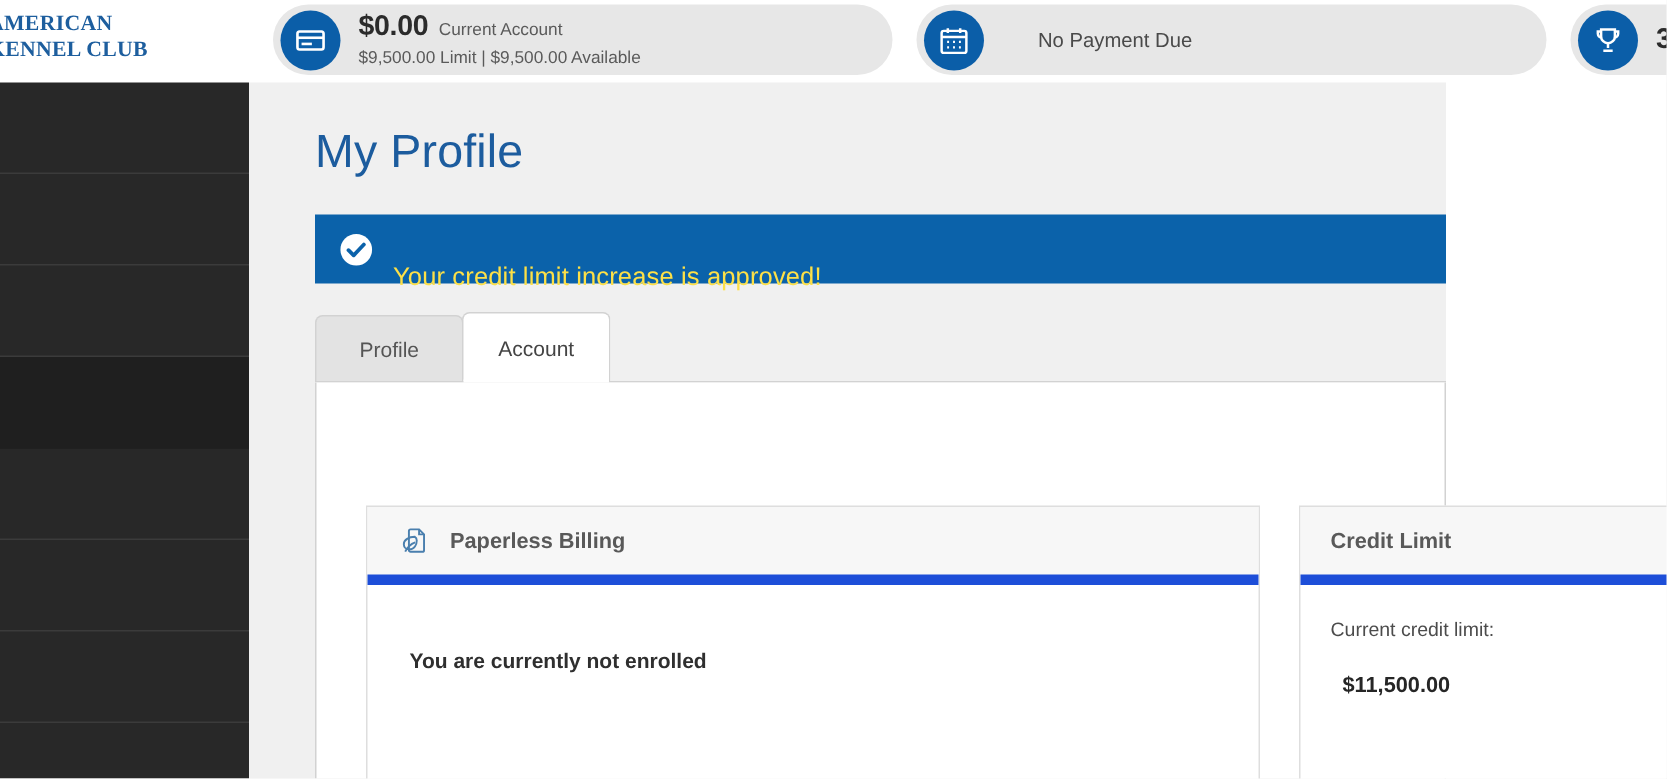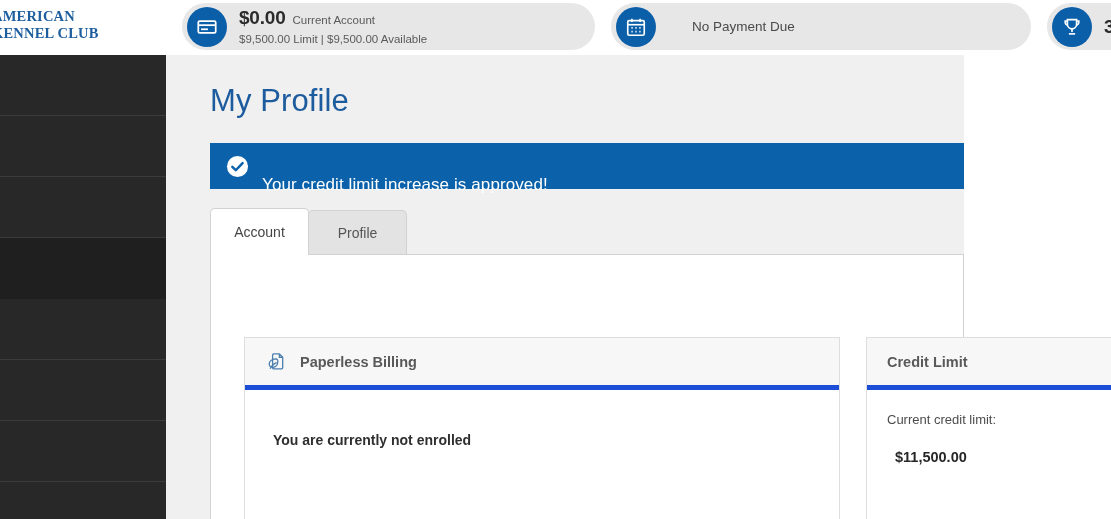--- a/index.html
+++ b/index.html
@@ -186,21 +186,21 @@
     align-items: center;
     padding-left: 16px;
     box-sizing: border-box;
   }
   .alert-check {
     width: 23px; height: 23px;
     flex: 0 0 auto;
     margin-right: 13px;
   }
   .alert-text {
-    color: #ffffff;
+    color: #fde047;
     font-size: 17px;
     letter-spacing: 0.1px;
     margin-top: 38px;
   }
 
   
   .tabs {
     position: absolute;
     left: 44px;
     top: 155px;
@@ -270,21 +270,21 @@
   }
   .card-credit {
     left: 655px;
     top: 82px;
     width: 290px;
     height: 320px;
   }
   .card-head {
     height: 52px;
     background: #f7f7f7;
-    border-bottom: 5px solid #1d4ed8;
+    border-bottom: 7px solid #1d4ed8;
     display: flex;
     align-items: center;
     padding-left: 20px;
     box-sizing: border-box;
   }
   .card-head-icon {
     width: 22px; height: 22px;
     margin-right: 13px;
     flex: 0 0 auto;
   }
@@ -424,25 +424,25 @@
 
     <div class="alert">
       <svg class="alert-check" viewBox="0 0 24 24">
         <circle cx="12" cy="12" r="11" fill="#ffffff"></circle>
         <path d="M6.6 12.3l3.6 3.6 7.1-7.5" fill="none" stroke="#0b62aa" stroke-width="2.6" stroke-linecap="round" stroke-linejoin="round"></path>
       </svg>
       <span class="alert-text">Your credit limit increase is approved!</span>
     </div>
 
     <div class="tabs">
+      <div class="tab">
+        <span>Profile</span>
+      </div>
       <div class="tab active">
         <span>Account</span>
-      </div>
-      <div class="tab">
-        <span>Profile</span>
       </div>
     </div>
 
     <div class="panel">
 
       <div class="card card-paperless">
         <div class="card-head">
           <svg class="card-head-icon" viewBox="0 0 24 24" fill="none" stroke="#4a7fae" stroke-width="1.4">
             <path d="M9.5 3.2h6.2l3.6 3.6v11.5a1.2 1.2 0 0 1-1.2 1.2H9.5a1.2 1.2 0 0 1-1.2-1.2V4.4a1.2 1.2 0 0 1 1.2-1.2z"></path>
             <path d="M15.7 3.2v3.6h3.6"></path>

